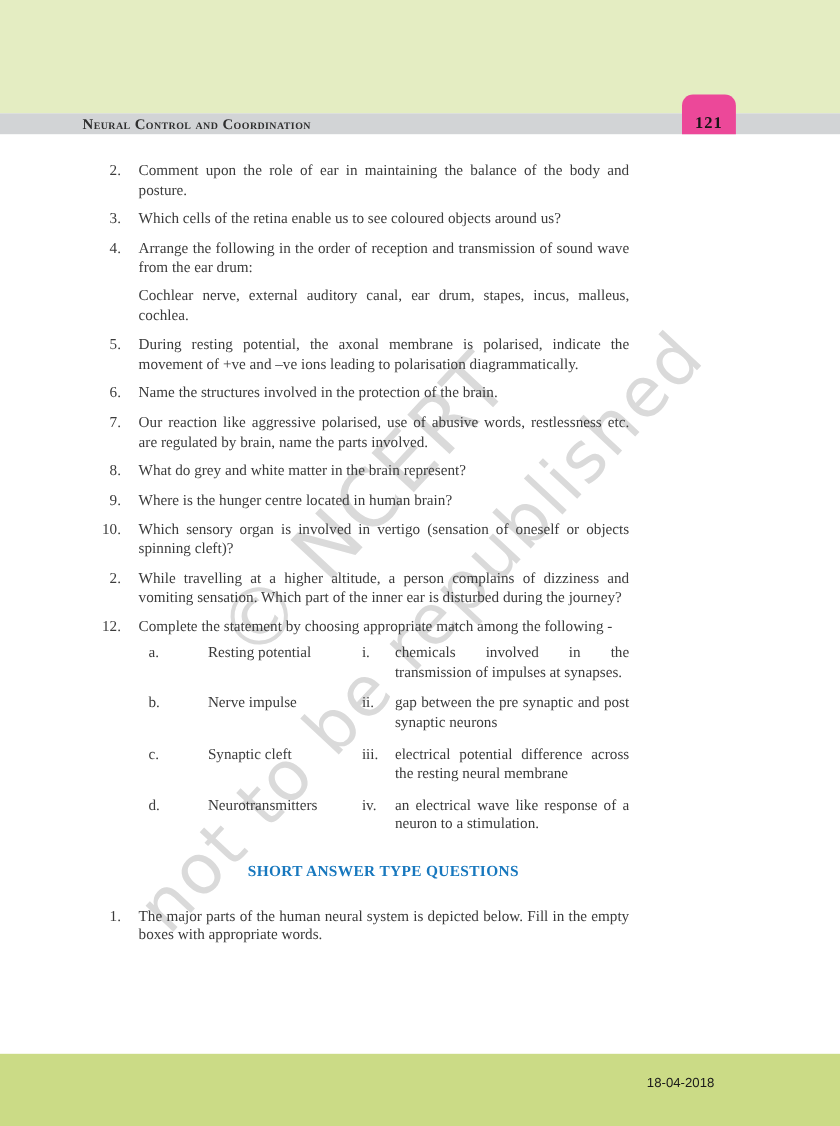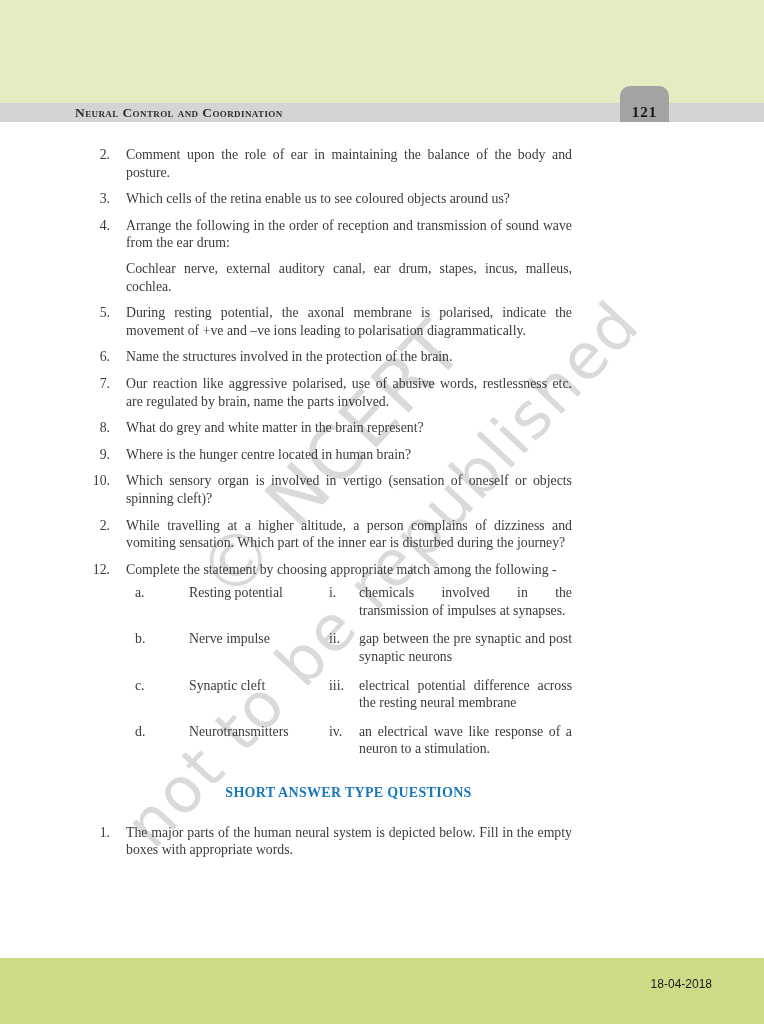--- a/index.html
+++ b/index.html
@@ -17,30 +17,30 @@
     position:absolute; left:0; top:103px; width:764px; height:19px;
     background:#d2d4d6;
   }
   .header-title {
     position:absolute; left:75px; top:103px; height:33px; line-height:19px;
     font-variant:small-caps; font-size:13.5px; font-weight:600;
     letter-spacing:0.4px; color:#2e2e2e; white-space:nowrap;
   }
   .page-tab {
     position:absolute; left:620px; top:86px; width:49px; height:36px;
-    background:#a3a3a3; border-radius:10px 10px 0 0;
+    background:#ec4899; border-radius:10px 10px 0 0;
     display:flex; align-items:flex-end; justify-content:center;
   }
   .page-tab span { font-weight:bold; font-size:15px; color:#161616; padding-bottom:1px; letter-spacing:1px; }
   .band-bottom {
     position:absolute; left:0; top:958px; width:764px; height:66px;
     background:#cbdb86;
   }
   .footer-date {
-    position:absolute; left:588px; top:977px; width:124px; text-align:right;
+    position:absolute; left:588px; top:977px; width:124px; text-align:left;
     font-family:"Liberation Sans", sans-serif; font-size:12px; color:#1a1a1a;
   }
   
   .watermark {
     position:absolute; white-space:nowrap; z-index:1;
     font-family:"DejaVu Sans", sans-serif; color:#dadada;
     transform-origin:left center; transform:rotate(-47deg);
     letter-spacing:2px; user-select:none;
   }
   .wm1 { left:212px; top:545px; font-size:72px; }

